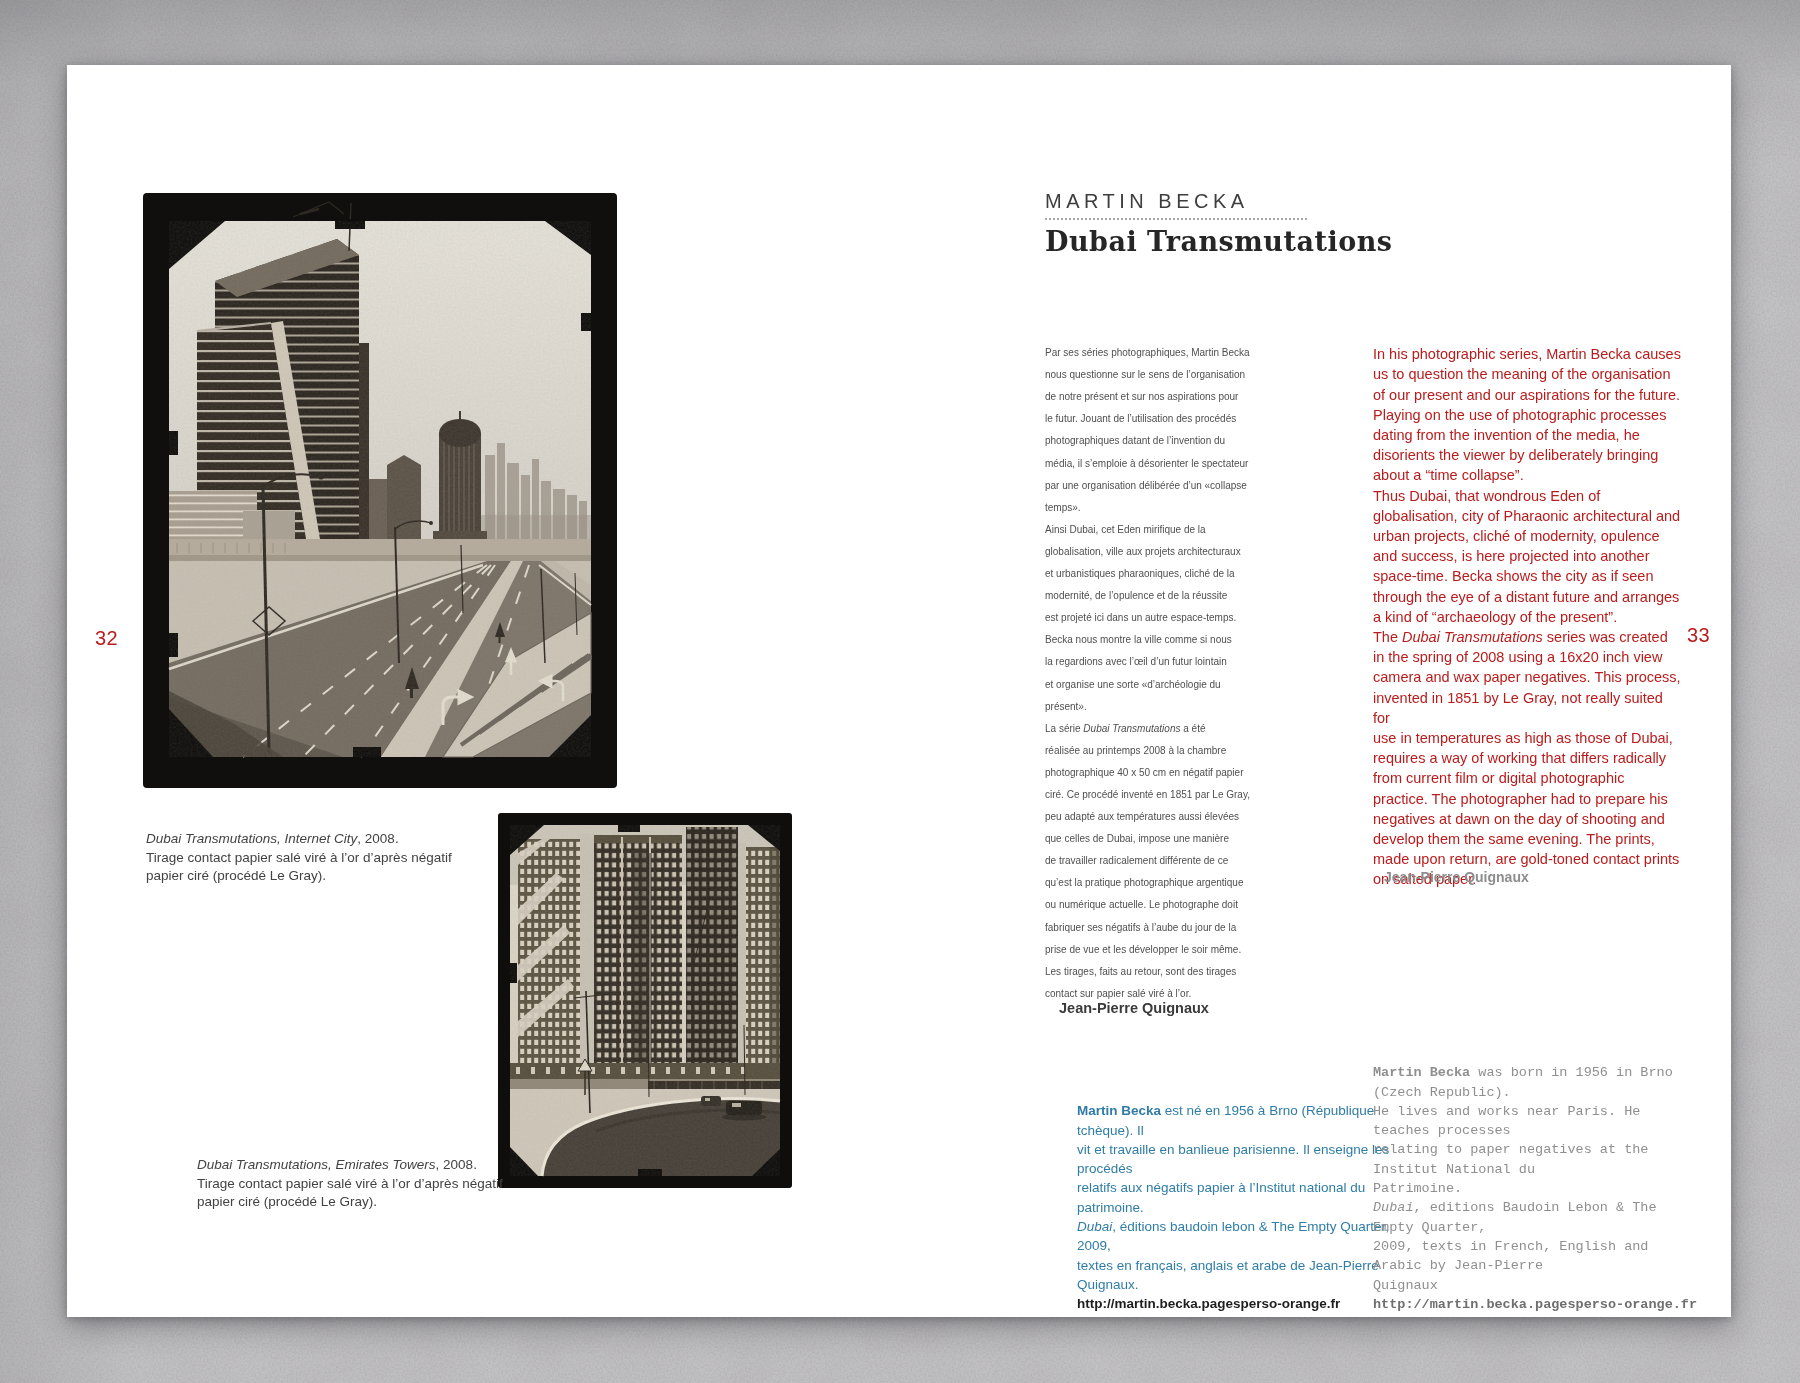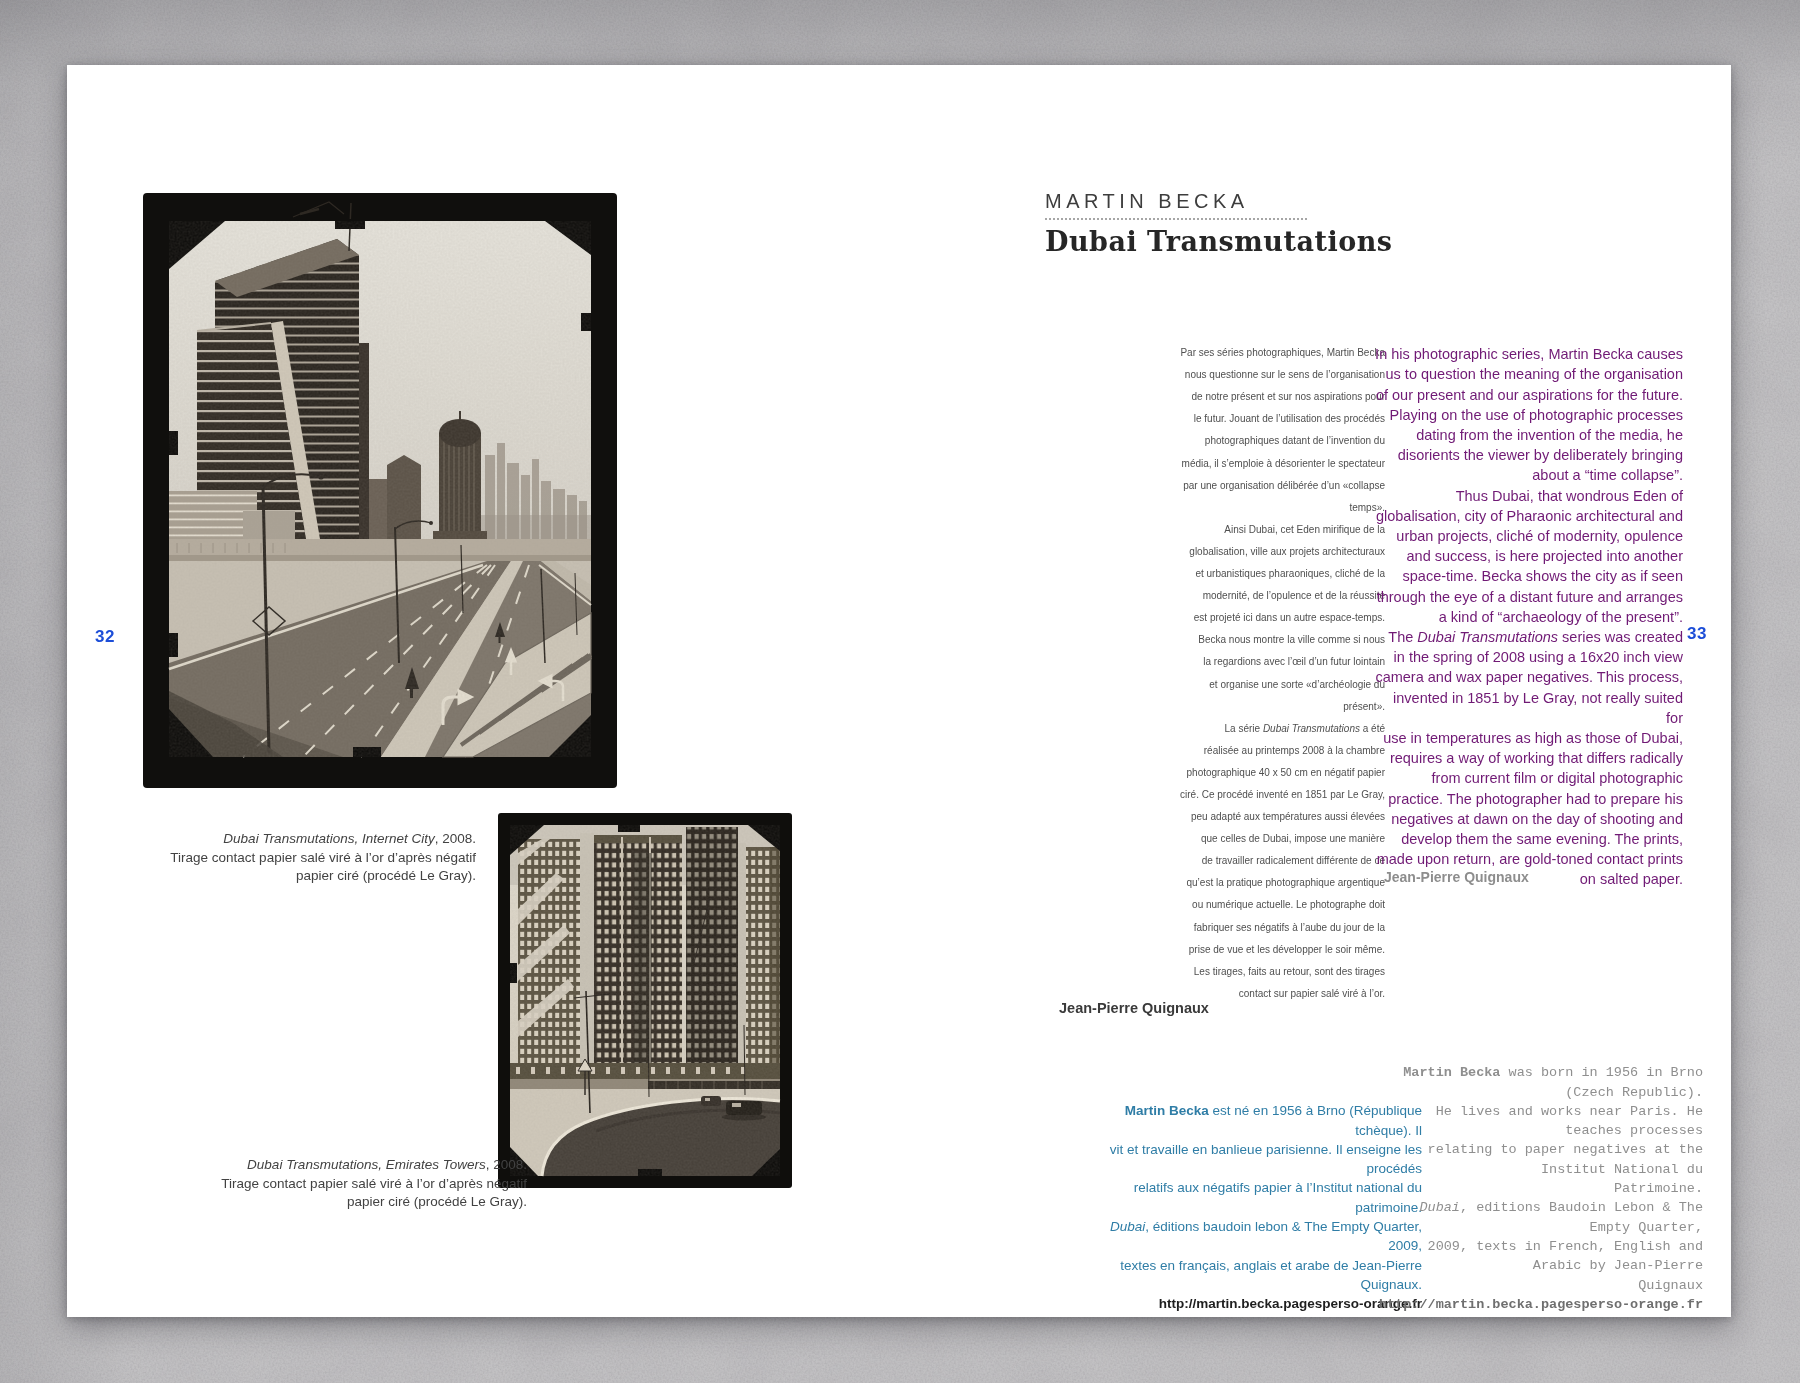--- a/index.html
+++ b/index.html
@@ -15,37 +15,37 @@
       radial-gradient(1300px 900px at 55% 45%, rgba(255,255,255,0.10), rgba(0,0,0,0) 60%),
       linear-gradient(180deg, rgba(60,60,66,0.22) 0%, rgba(60,60,66,0.05) 6%, rgba(0,0,0,0) 12%),
       linear-gradient(90deg, rgba(70,70,76,0.10) 0%, rgba(0,0,0,0) 8%),
       radial-gradient(2400px 1600px at 50% 50%, rgba(0,0,0,0) 55%, rgba(40,40,46,0.18) 100%);
   }
   .spread{
     position:absolute; left:67px; top:65px; width:1664px; height:1252px;
     background:#ffffff;
     box-shadow:0 8px 28px rgba(35,35,42,0.38), 0 2px 8px rgba(35,35,42,0.28);
   }
-  .abs{position:absolute;text-align:right;}
-  .page-num{font-size:17px;color:#1d4ed8;letter-spacing:0.5px;font-weight:bold;}
+  .abs{position:absolute;}
+  .page-num{font-size:20px;color:#b91c1c;letter-spacing:0.5px;}
   .artist-title{
     font-size:20px; color:#3d3d3d; letter-spacing:4.5px; font-weight:400;
     white-space:nowrap;
   }
   .dotted-rule{border-top:2px dotted #a6a6a6; height:0;}
   .series-title{
     font-family:"DejaVu Serif", serif; font-weight:700; font-size:27px;
     color:#262626; letter-spacing:0.5px; white-space:nowrap;
   }
   .body-fr{
     font-size:10px; line-height:22.1px; color:#4f4f4f;
     white-space:pre-line; width:340px;
   }
   .body-en{
-    font-size:14.5px; line-height:20.2px; color:#701a75;
+    font-size:14.5px; line-height:20.2px; color:#b91c1c;
     white-space:pre-line; width:310px;
   }
   .sig-fr{font-size:14.5px; font-weight:700; color:#3a3a3a;}
   .sig-en{font-size:14px; font-weight:700; color:#8d8d8d;}
   .bio{font-size:13.5px; line-height:19.3px; white-space:pre-line; width:345px;}
   .bio-fr{color:#2f7da6;margin-left:32px;}
   .bio-en{color:#8f8f8f; width:330px;font-family:Liberation Mono, monospace;}
   .bio .bold{font-weight:700;}
   .bio .it{font-style:italic;}
   .url-fr{font-weight:700; color:#1e1e1e;}

